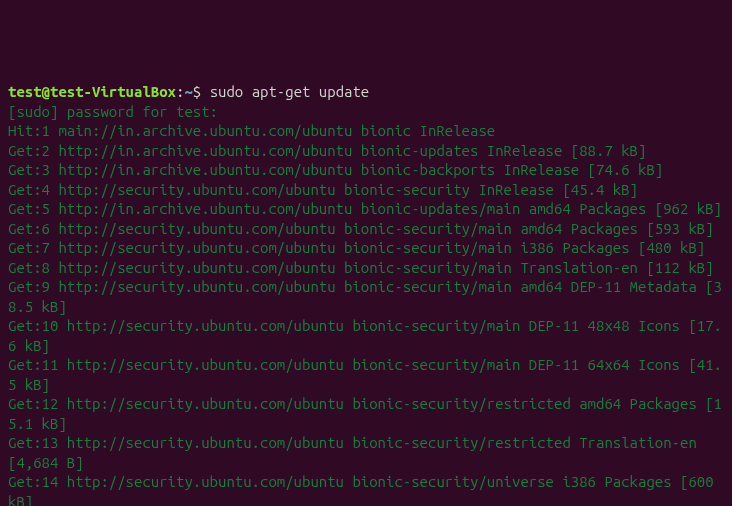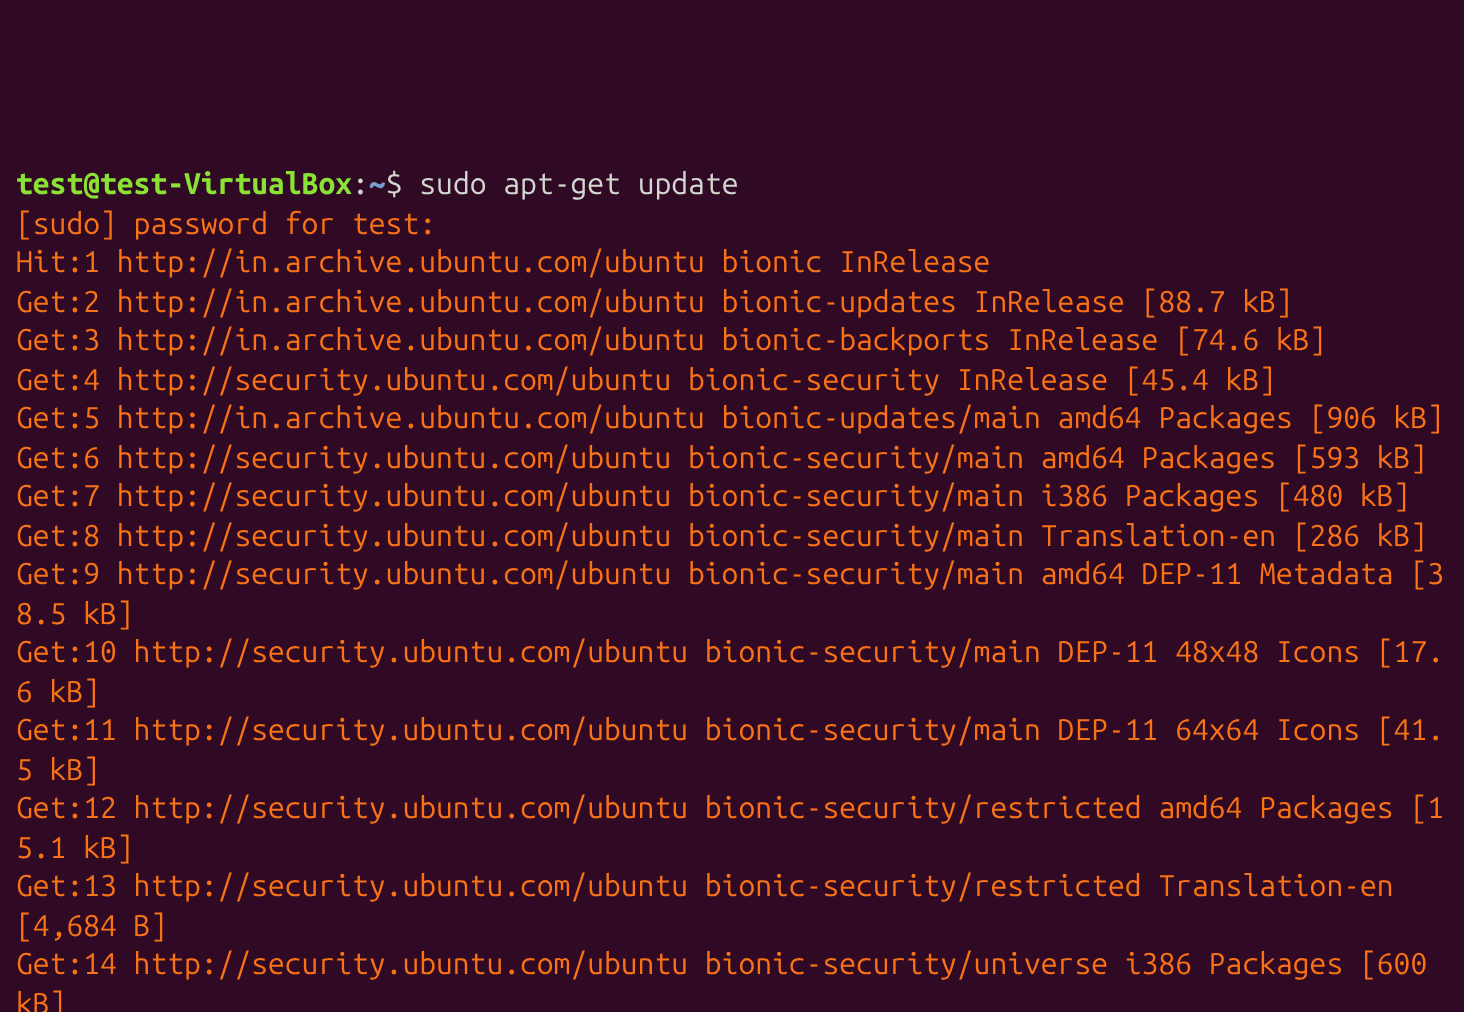--- a/index.html
+++ b/index.html
@@ -32,38 +32,38 @@
       color: #729fcf;
       font-weight: bold;
     }
     .dollar {
       color: #d3d7cf;
     }
     .command {
       color: #d3d7cf;
     }
     .output {
-      color: #f97316;
+      color: #15803d;
     }
   </style>
 </head>
 <body>
 
 
 
 <div><span class="prompt-line"><span class="user-host">test@test-VirtualBox</span><span class="dollar">:</span><span class="tilde">~</span><span class="dollar">$ </span><span class="command">sudo apt-get update</span></span>
 <span class="output">[sudo] password for test:</span>
-<span class="output">Hit:1 http://in.archive.ubuntu.com/ubuntu bionic InRelease</span>
+<span class="output">Hit:1 main://in.archive.ubuntu.com/ubuntu bionic InRelease</span>
 <span class="output">Get:2 http://in.archive.ubuntu.com/ubuntu bionic-updates InRelease [88.7 kB]</span>
 <span class="output">Get:3 http://in.archive.ubuntu.com/ubuntu bionic-backports InRelease [74.6 kB]</span>
 <span class="output">Get:4 http://security.ubuntu.com/ubuntu bionic-security InRelease [45.4 kB]</span>
-<span class="output">Get:5 http://in.archive.ubuntu.com/ubuntu bionic-updates/main amd64 Packages [906 kB]</span>
+<span class="output">Get:5 http://in.archive.ubuntu.com/ubuntu bionic-updates/main amd64 Packages [962 kB]</span>
 <span class="output">Get:6 http://security.ubuntu.com/ubuntu bionic-security/main amd64 Packages [593 kB]</span>
 <span class="output">Get:7 http://security.ubuntu.com/ubuntu bionic-security/main i386 Packages [480 kB]</span>
-<span class="output">Get:8 http://security.ubuntu.com/ubuntu bionic-security/main Translation-en [286 kB]</span>
+<span class="output">Get:8 http://security.ubuntu.com/ubuntu bionic-security/main Translation-en [112 kB]</span>
 <span class="output">Get:9 http://security.ubuntu.com/ubuntu bionic-security/main amd64 DEP-11 Metadata [38.5 kB]</span>
 <span class="output">Get:10 http://security.ubuntu.com/ubuntu bionic-security/main DEP-11 48x48 Icons [17.6 kB]</span>
 <span class="output">Get:11 http://security.ubuntu.com/ubuntu bionic-security/main DEP-11 64x64 Icons [41.5 kB]</span>
 <span class="output">Get:12 http://security.ubuntu.com/ubuntu bionic-security/restricted amd64 Packages [15.1 kB]</span>
 <span class="output">Get:13 http://security.ubuntu.com/ubuntu bionic-security/restricted Translation-en [4,684 B]</span>
 <span class="output">Get:14 http://security.ubuntu.com/ubuntu bionic-security/universe i386 Packages [600 kB]</span>
 </div>
 
 
 

